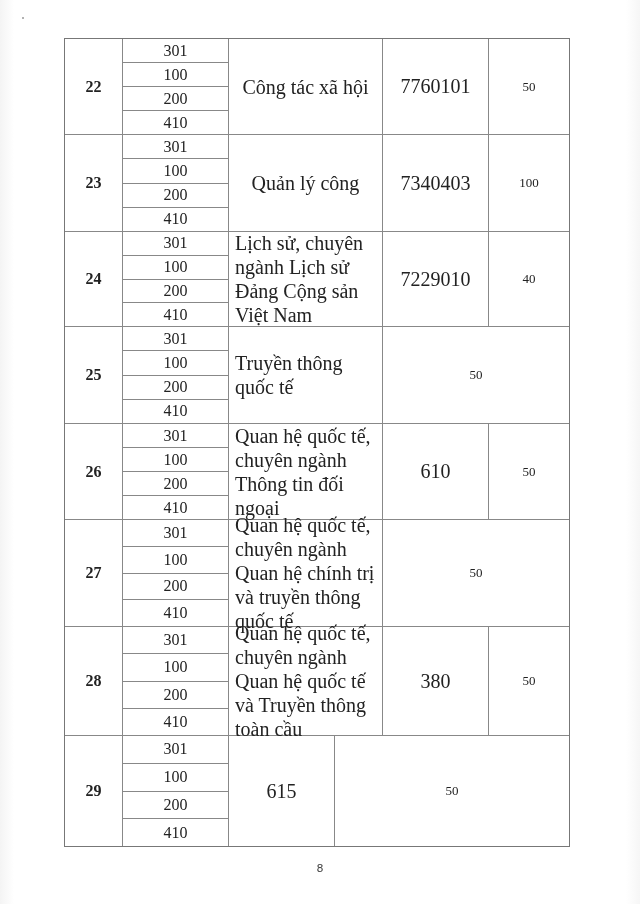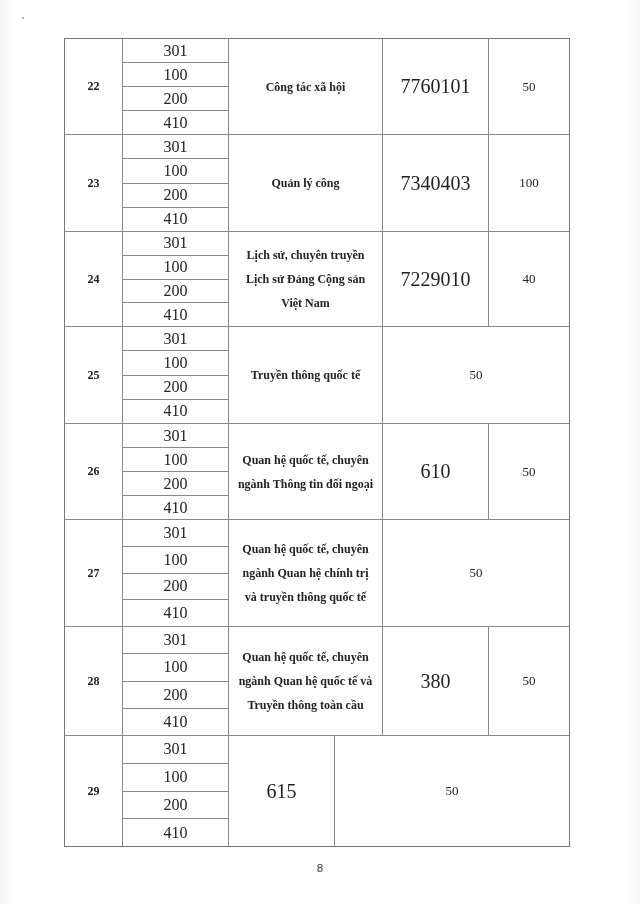--- a/index.html
+++ b/index.html
@@ -6,25 +6,25 @@
   body {
     width: 640px; height: 904px; background: #ffffff; position: relative; overflow: hidden;
     font-family: "Liberation Serif", "DejaVu Serif", serif; color: #222;
   }
   .page { position: absolute; left: 0; top: 0; width: 640px; height: 904px;
     background: linear-gradient(90deg, #f4f4f4 0px, #ffffff 14px, #ffffff 626px, #f6f6f6 640px); }
   .dot { position: absolute; left: 22px; top: 17px; width: 2px; height: 2px; background: #999; border-radius: 1px; }
   .tbl { position: absolute; left: 64px; top: 38px; width: 506px; border: 1.2px solid #777; box-sizing: border-box; }
   .grp { position: relative; display: flex; border-bottom: 1.2px solid #888; box-sizing: border-box; }
   .grp:last-child { border-bottom: none; }
-  .c1 { width: 58px; border-right: 1.2px solid #888; box-sizing: border-box; display: flex; align-items: center; justify-content: center; font-weight: bold; font-size: 12px; }
+  .c1 { width: 58px; border-right: 1.2px solid #888; box-sizing: border-box; display: flex; align-items: center; justify-content: center; font-weight: bold; font-size: 16px; }
   .c2 { width: 106px; border-right: 1.2px solid #888; box-sizing: border-box; display: flex; flex-direction: column; }
   .c2 .sub { flex: 1; display: flex; align-items: center; justify-content: center; font-size: 16px; border-bottom: 1.2px solid #888; }
   .c2 .sub:last-child { border-bottom: none; }
-  .c3 { width: 154px; border-right: 1.2px solid #888; box-sizing: border-box; display: flex; align-items: center; justify-content: center; text-align: center; font-size: 12px; line-height: 24px; padding: 0 6px; font-weight: bold; }
+  .c3 { width: 154px; border-right: 1.2px solid #888; box-sizing: border-box; display: flex; align-items: center; justify-content: center; font-size: 20px; line-height: 24px; padding: 0 6px; }
   .c4 { width: 106px; border-right: 1.2px solid #888; box-sizing: border-box; display: flex; align-items: center; justify-content: center; font-size: 20px; }
   .c5 { flex: 1; display: flex; align-items: center; justify-content: center; font-size: 13px; }
   .pageno { position: absolute; left: 0; width: 640px; top: 862px; text-align: center; font-family: "DejaVu Sans", sans-serif; font-size: 11px; color: #444; }
 </style>
 </head>
 <body>
 
 <div class="page">
   <div class="dot"></div>
 
@@ -56,21 +56,21 @@
     </div>
 
     <div class="grp" style="height:95px">
       <div class="c1">24</div>
       <div class="c2">
         <div class="sub">301</div>
         <div class="sub">100</div>
         <div class="sub">200</div>
         <div class="sub">410</div>
       </div>
-      <div class="c3">Lịch sử, chuyên truyền Lịch sử Đảng Cộng sản Việt Nam</div>
+      <div class="c3">Lịch sử, chuyên ngành Lịch sử Đảng Cộng sản Việt Nam</div>
       <div class="c4">7229010</div>
       <div class="c5">40</div>
     </div>
 
     <div class="grp" style="height:97px">
       <div class="c1">25</div>
       <div class="c2">
         <div class="sub">301</div>
         <div class="sub">100</div>
         <div class="sub">200</div>

